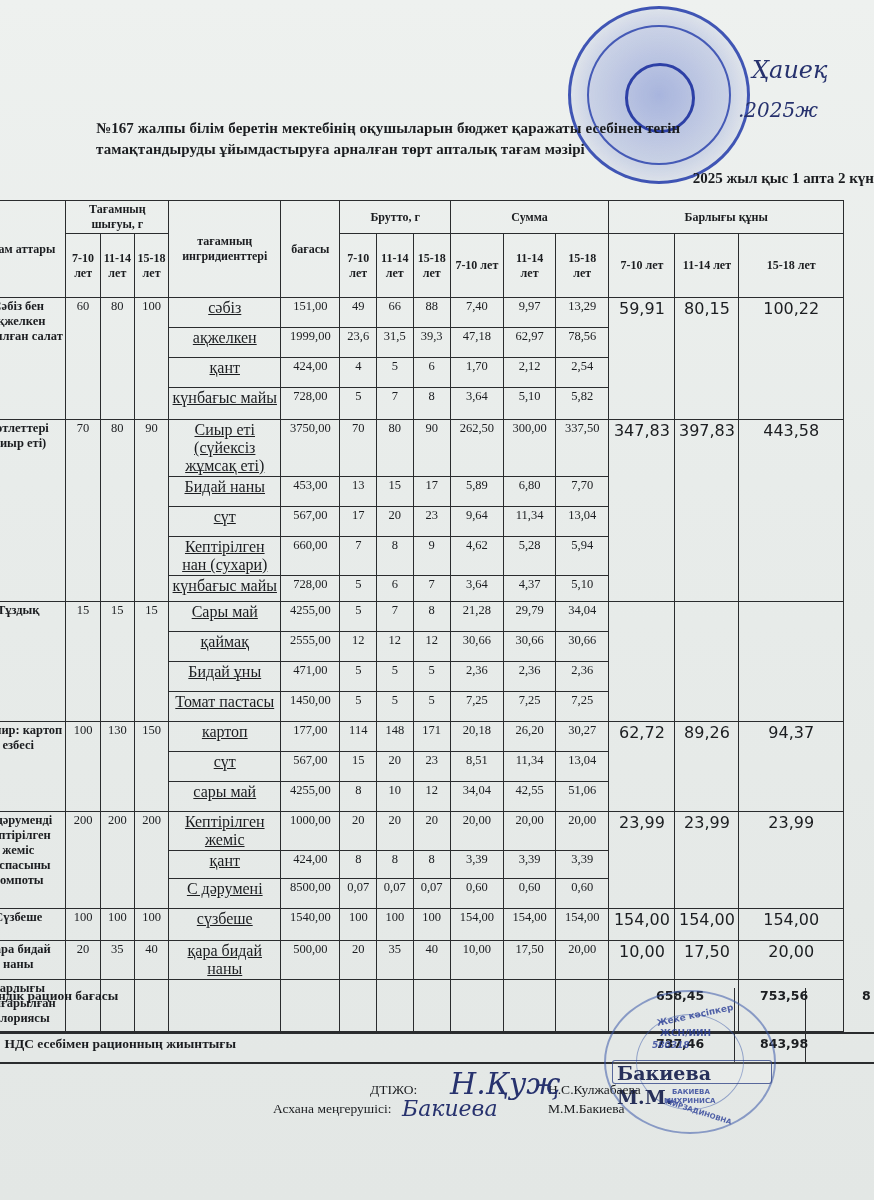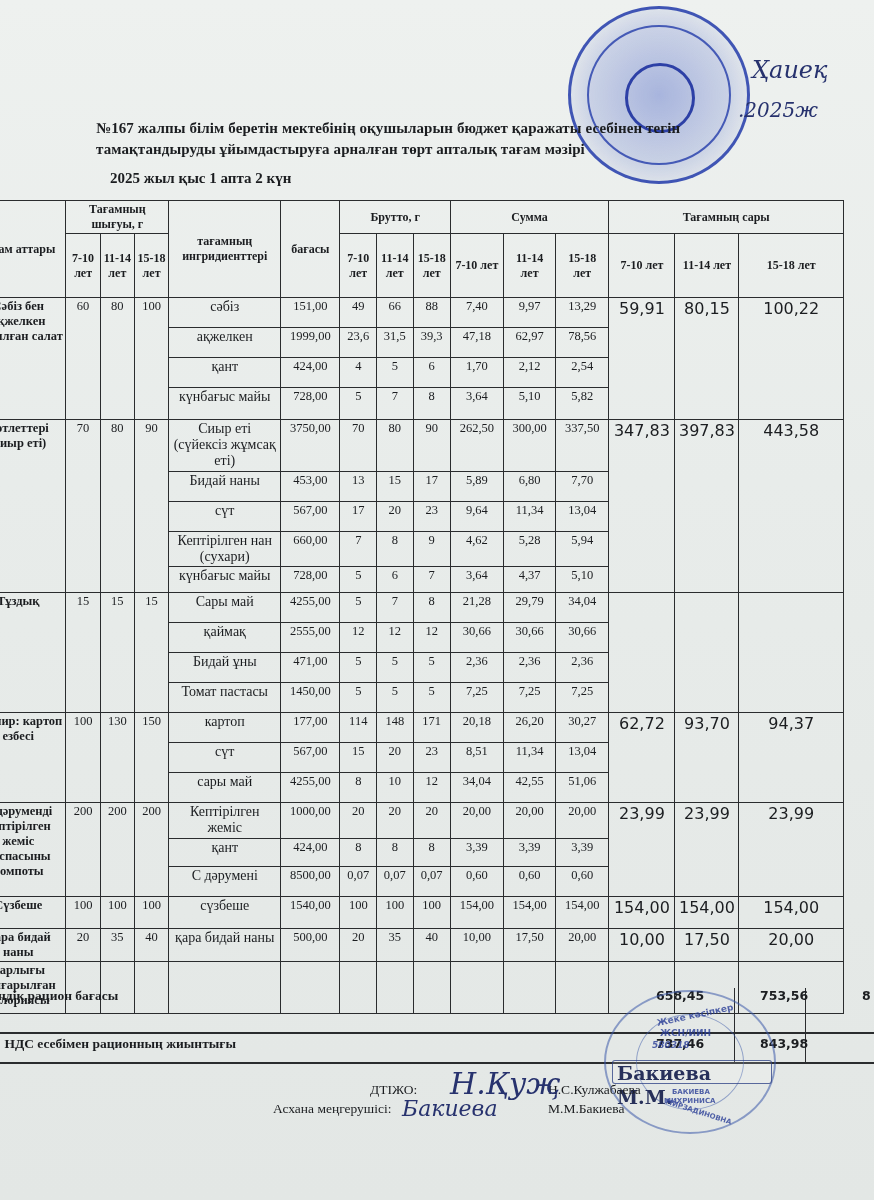--- a/index.html
+++ b/index.html
@@ -9,39 +9,39 @@
     font-family: "Liberation Serif", "DejaVu Serif", serif;
     color:#1b1d20;
     position:relative;
   }
   .page { position:absolute; left:0; top:0; width:874px; height:1200px;border-radius:18px; }
   .title {
     position:absolute; left:96px; top:118px; width:720px;
     font-size:15px; font-weight:bold; line-height:21px; letter-spacing:0.1px;
   }
   .subtitle {
-    position:absolute; left:0; top:170px; width:874px; text-align:left;
+    position:absolute; left:0; top:170px; width:874px; text-align:right;
     font-size:15px; font-weight:bold; padding-left:110px; box-sizing:border-box;
   }
   .sig-script {
     position:absolute; font-family:"DejaVu Serif", serif; font-style:italic;
     color:#27326e; font-size:24px;
   }
   table.menu {
     position:absolute; left:-30px; top:200px;
     border-collapse:collapse; table-layout:fixed;
     font-size:12px;
   }
   table.menu td, table.menu th {
     border:1.2px solid #2a2c2e; padding:1px 2px; vertical-align:top;
     text-align:center;
   }
   table.menu th { font-weight:bold; font-size:12px; vertical-align:middle; }
   td.name { text-align:left; font-weight:bold; font-size:12.5px; padding-left:3px; }
-  td.ing { text-align:left; font-size:14px; padding-left:3px; }
+  td.ing { text-align:left; font-size:16px; padding-left:3px;text-decoration:underline; }
   td.num { font-size:12.5px; }
   td.kun { font-family:"DejaVu Sans", sans-serif; font-size:16px; }
   td.vmid { vertical-align:middle; }
   .totals {
     position:absolute; left:0; width:874px; font-weight:bold; font-size:13.5px;
   }
   .totals .lbl { position:absolute; left:0; }
   .totals .v1 { position:absolute; left:656px; font-family:"DejaVu Sans",sans-serif; font-size:12.5px; }
   .totals .v2 { position:absolute; left:760px; font-family:"DejaVu Sans",sans-serif; font-size:12.5px; }
   .totals .v3 { position:absolute; left:862px; font-family:"DejaVu Sans",sans-serif; font-size:12.5px; }
@@ -102,21 +102,21 @@
         <col style="width:120px">
     </colgroup>
     <thead>
       <tr style="height:32px">
         <th rowspan="2">тағам аттары</th>
         <th colspan="3">Тағамның шығуы, г</th>
         <th rowspan="2">тағамның ингридиенттері</th>
         <th rowspan="2">бағасы</th>
         <th colspan="3">Брутто, г</th>
         <th colspan="3">Сумма</th>
-        <th colspan="3">Тағамның сары</th>
+        <th colspan="3">Барлығы құны</th>
       </tr>
       <tr style="height:64px">
         <th>7-10 лет</th>
         <th>11-14 лет</th>
         <th>15-18 лет</th>
         <th>7-10 лет</th>
         <th>11-14 лет</th>
         <th>15-18 лет</th>
         <th>7-10 лет</th>
         <th>11-14 лет</th>
@@ -285,21 +285,21 @@
           <td class="num" rowspan="3">150</td>
           <td class="ing">картоп</td>
           <td class="num">177,00</td>
           <td class="num">114</td>
           <td class="num">148</td>
           <td class="num">171</td>
           <td class="num">20,18</td>
           <td class="num">26,20</td>
           <td class="num">30,27</td>
           <td class="kun" rowspan="3">62,72</td>
-          <td class="kun" rowspan="3">93,70</td>
+          <td class="kun" rowspan="3">89,26</td>
           <td class="kun" rowspan="3">94,37</td>
         </tr>
         <tr style="height: 30px;">
           <td class="ing">сүт</td>
           <td class="num">567,00</td>
           <td class="num">15</td>
           <td class="num">20</td>
           <td class="num">23</td>
           <td class="num">8,51</td>
           <td class="num">11,34</td>

